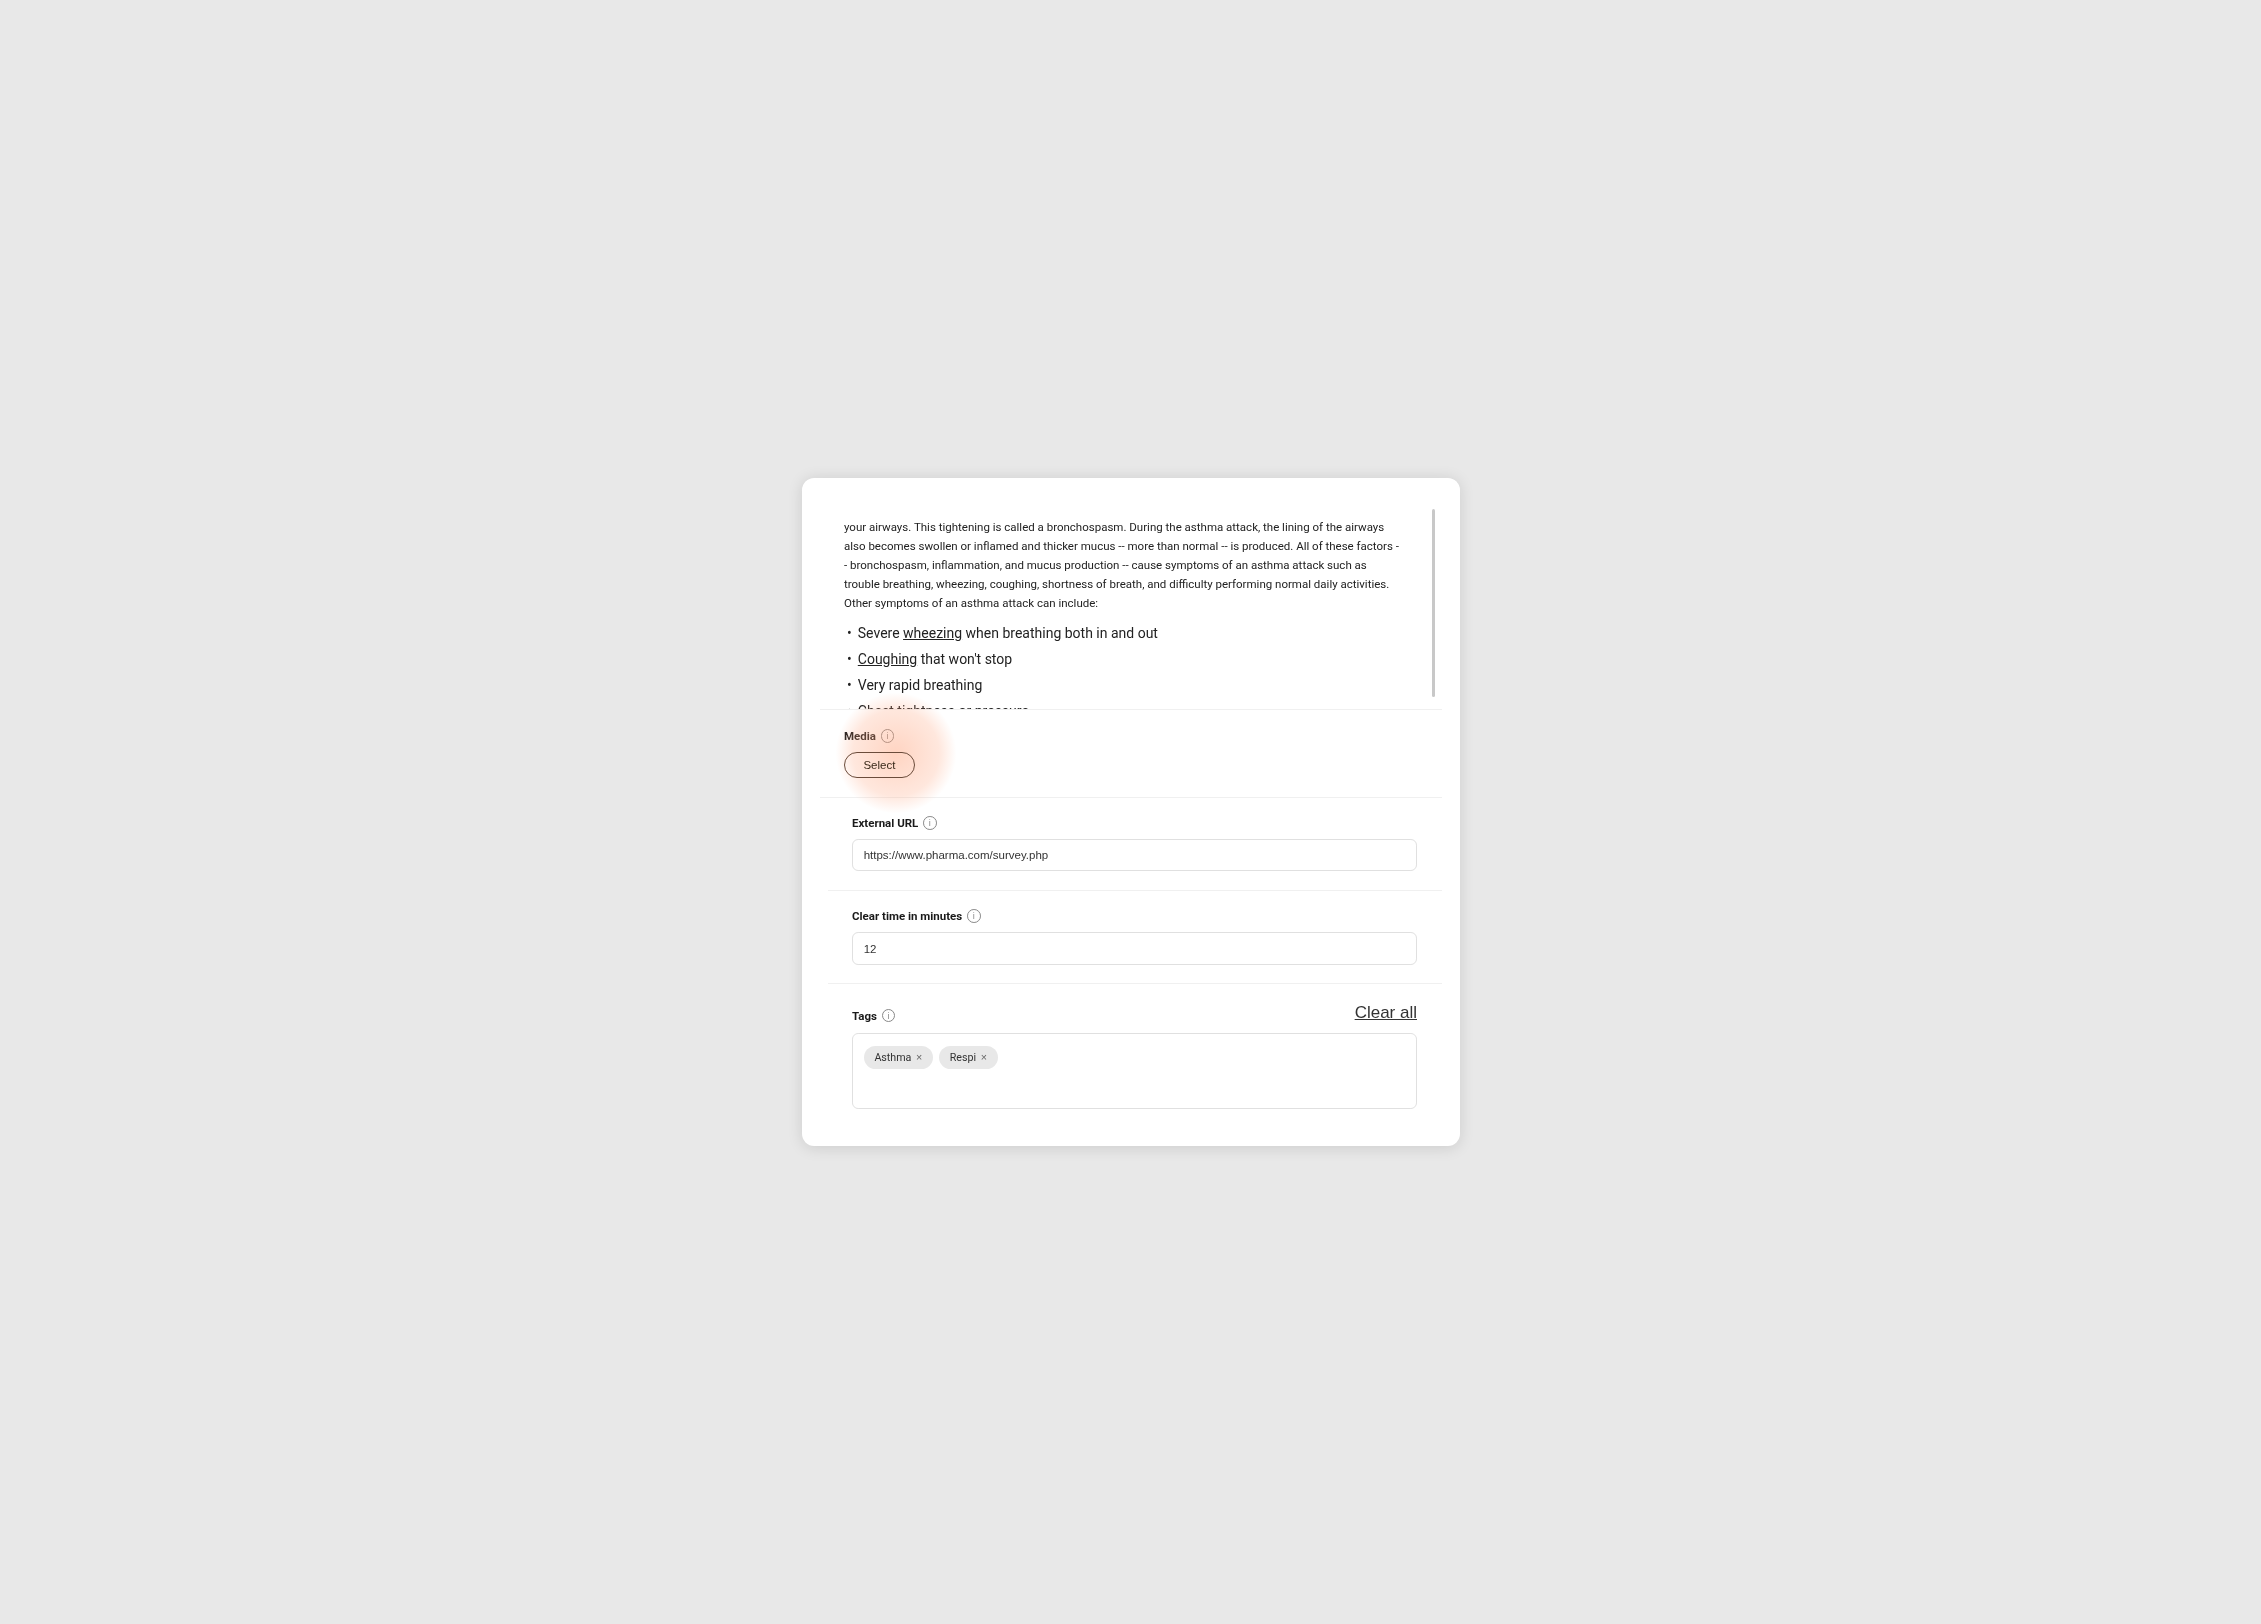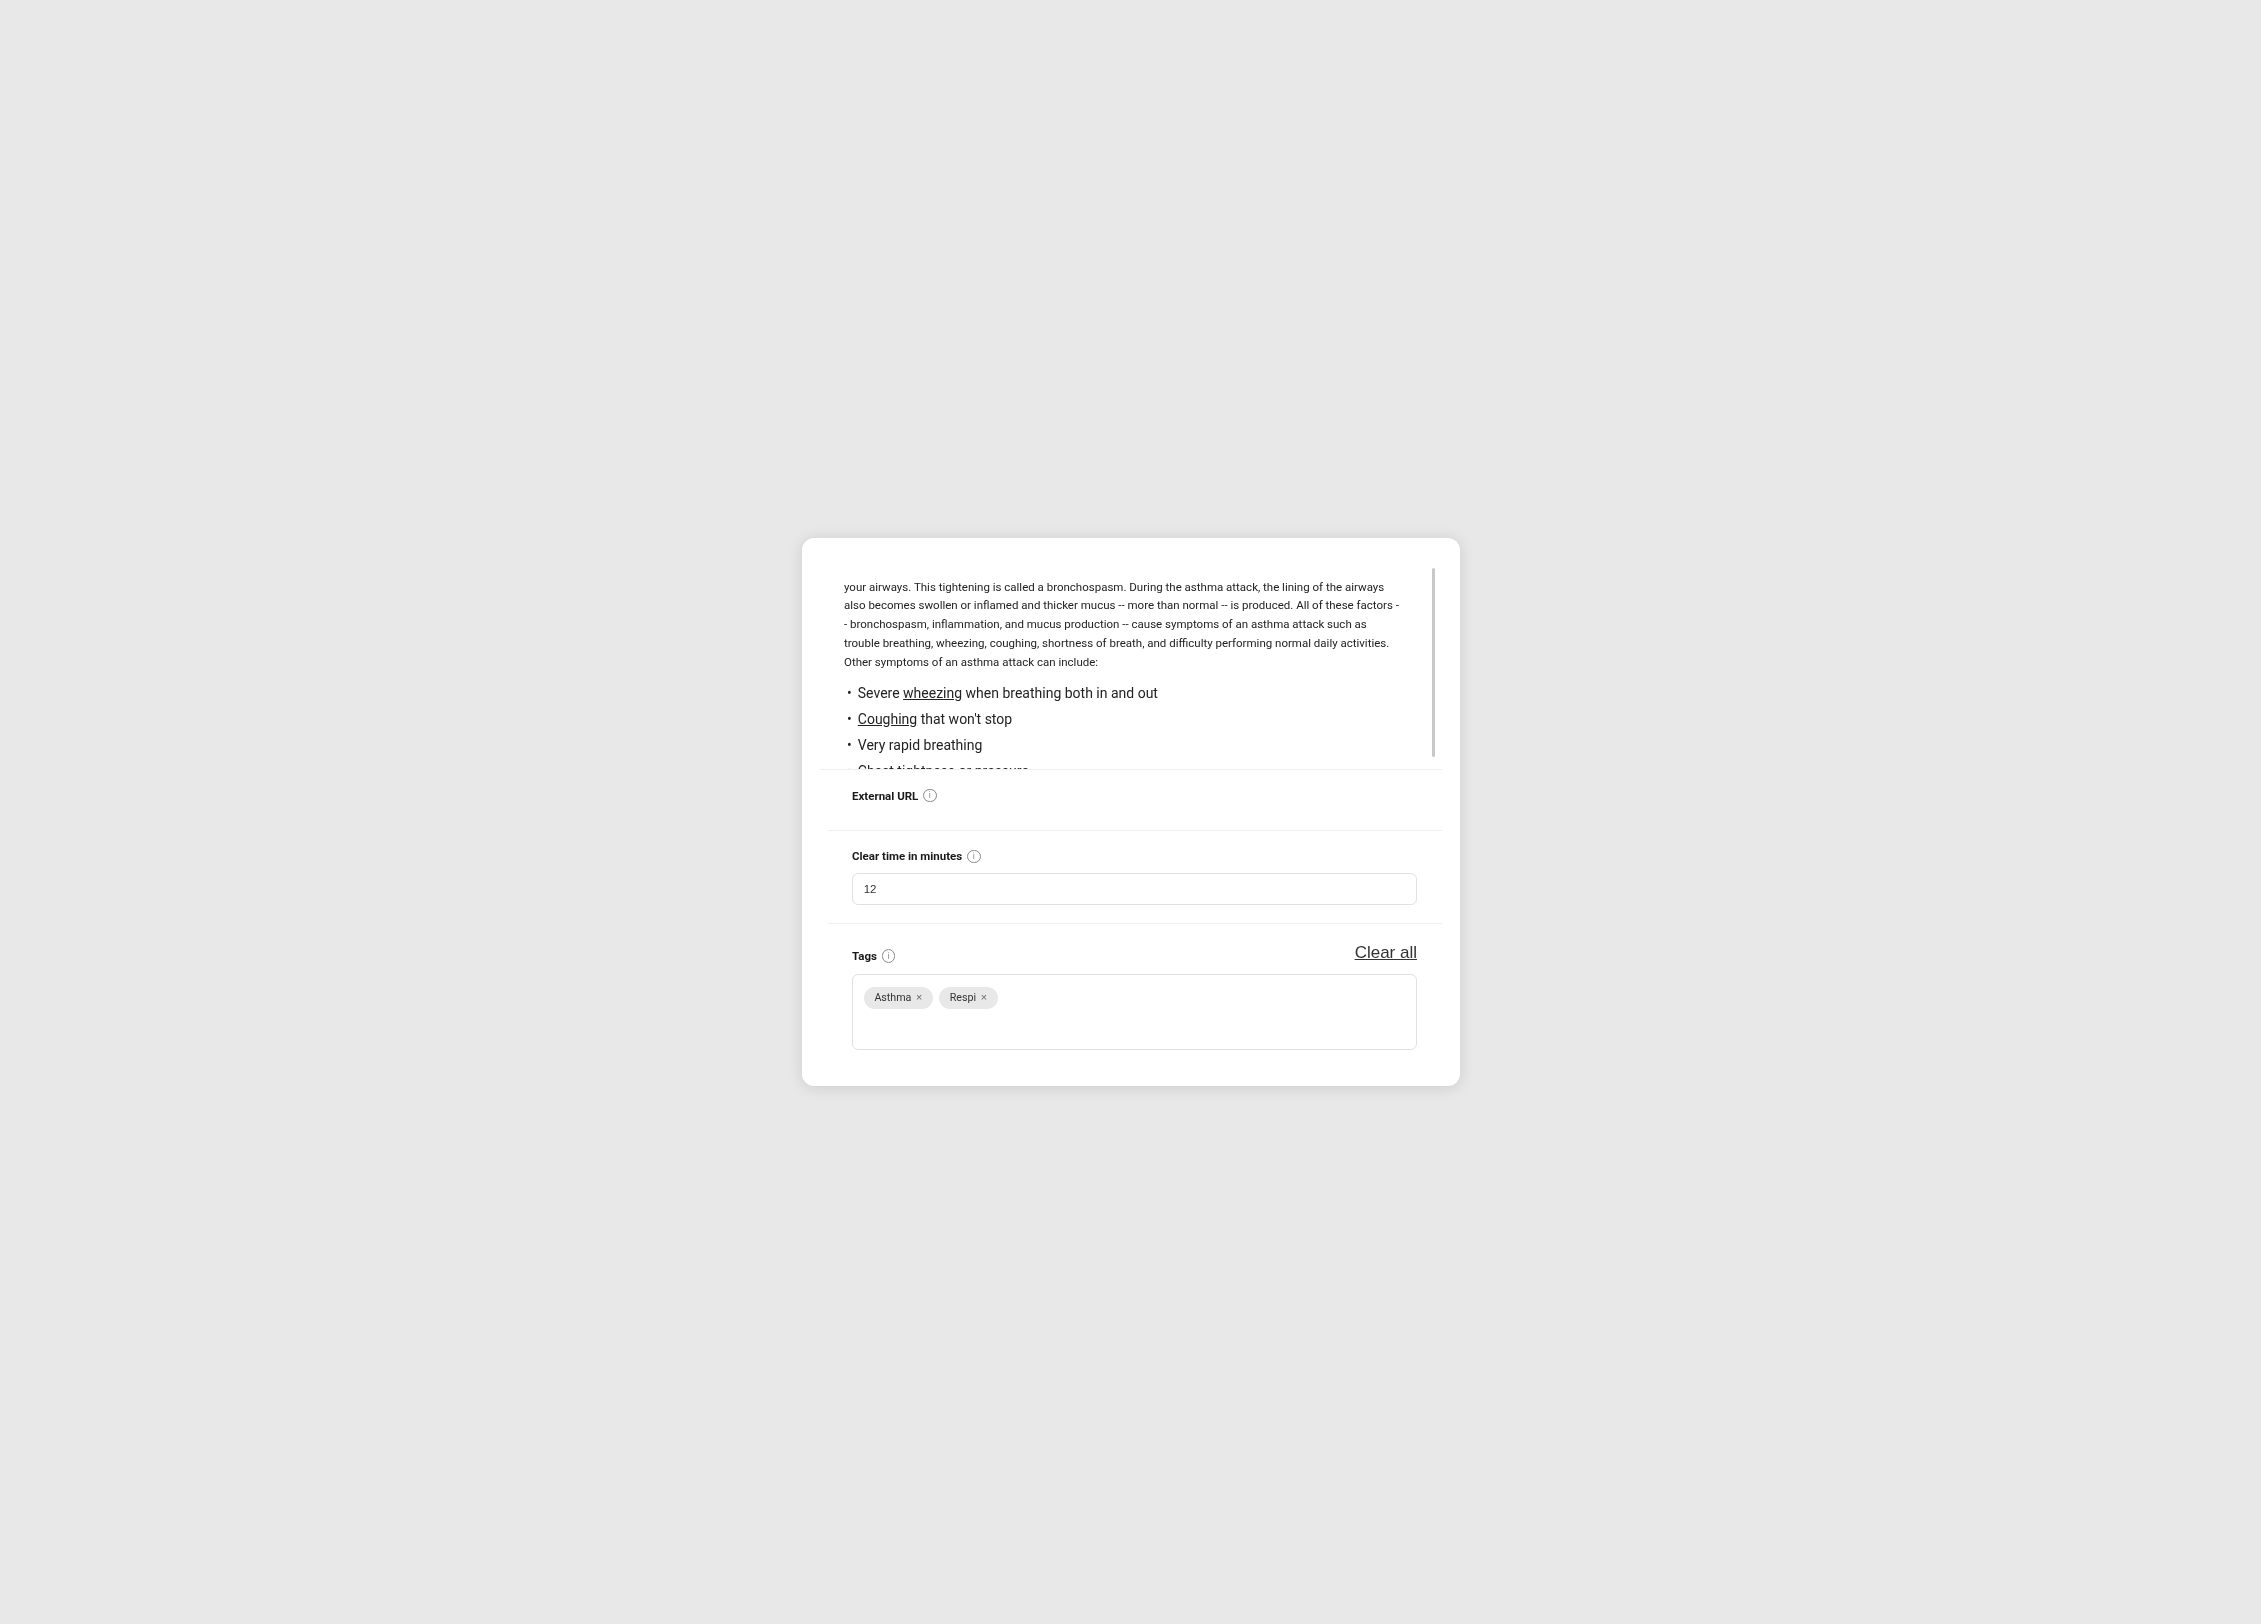--- a/index.html
+++ b/index.html
@@ -222,26 +222,35 @@
         <li>Severe <span class="underline">wheezing</span> when breathing both in and out</li>
         <li><span class="underline">Coughing</span> that won't stop</li>
         <li>Very rapid breathing</li>
         <li>Chest tightness or pressure</li>
         <li>Tightened neck and chest muscles, called retractions</li>
 
       </ul>
     </div>
   </div>
 
+  <div class="media-section">
+    <div class="spotlight-overlay"></div>
+    <div class="field-label">
+      <span>Media</span>
+      <span class="info-icon">i</span>
+    </div>
+    <button class="select-button">Select</button>
+  </div>
 
   <div class="form-section">
     <div class="field-label">
       <span>External URL</span>
       <span class="info-icon">i</span>
     </div>
+    <input type="text" class="text-input" value="https://www.pharma.com/survey.php" style="">
   </div>
 
   <div class="form-section">
     <div class="field-label">
       <span>Clear time in minutes</span>
       <span class="info-icon">i</span>
     </div>
     <input type="text" class="text-input" value="12" style="">
   </div>
 

